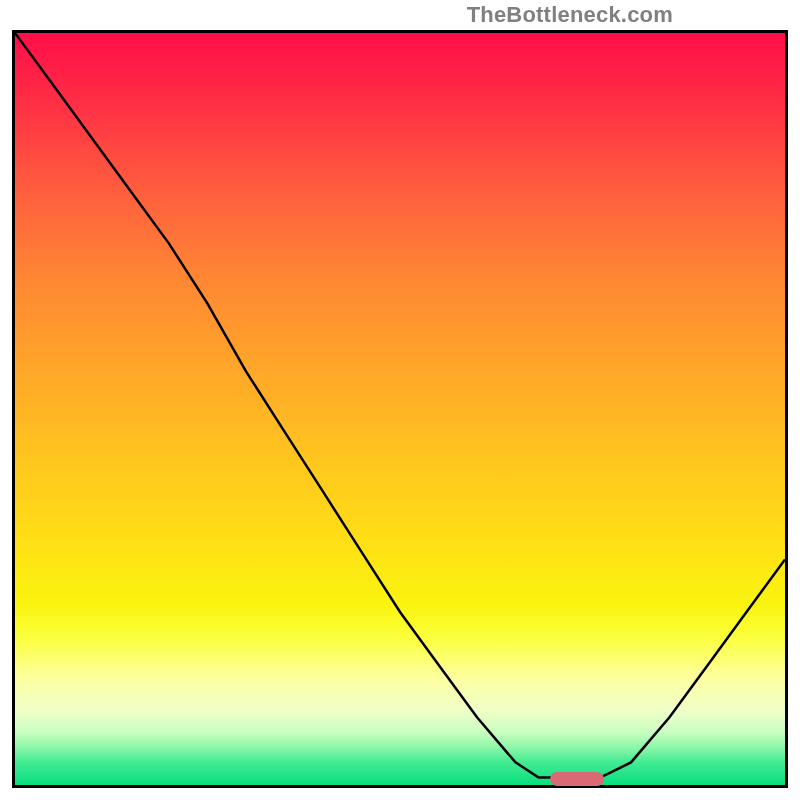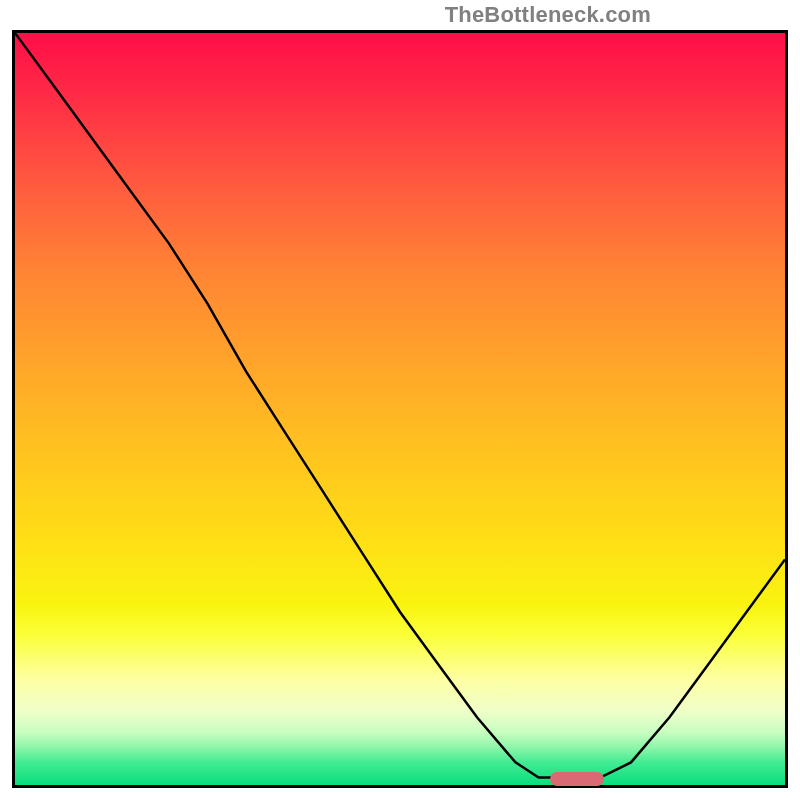--- a/index.html
+++ b/index.html
@@ -8,20 +8,21 @@
     width: 800px;
     height: 800px;
     background: #fff;
     font-family: Arial, Helvetica, sans-serif;
     overflow: hidden;
   }
   .chart-wrap {
     position: relative;
     width: 657px;
     height: 800px;
+    padding-left: 22px;
   }
   .watermark {
     position: absolute;
     top: 2px;
     right: 6px;
     font-size: 22px;
     color: #808080;
     font-weight: 600;
     letter-spacing: 0.2px;
   }

